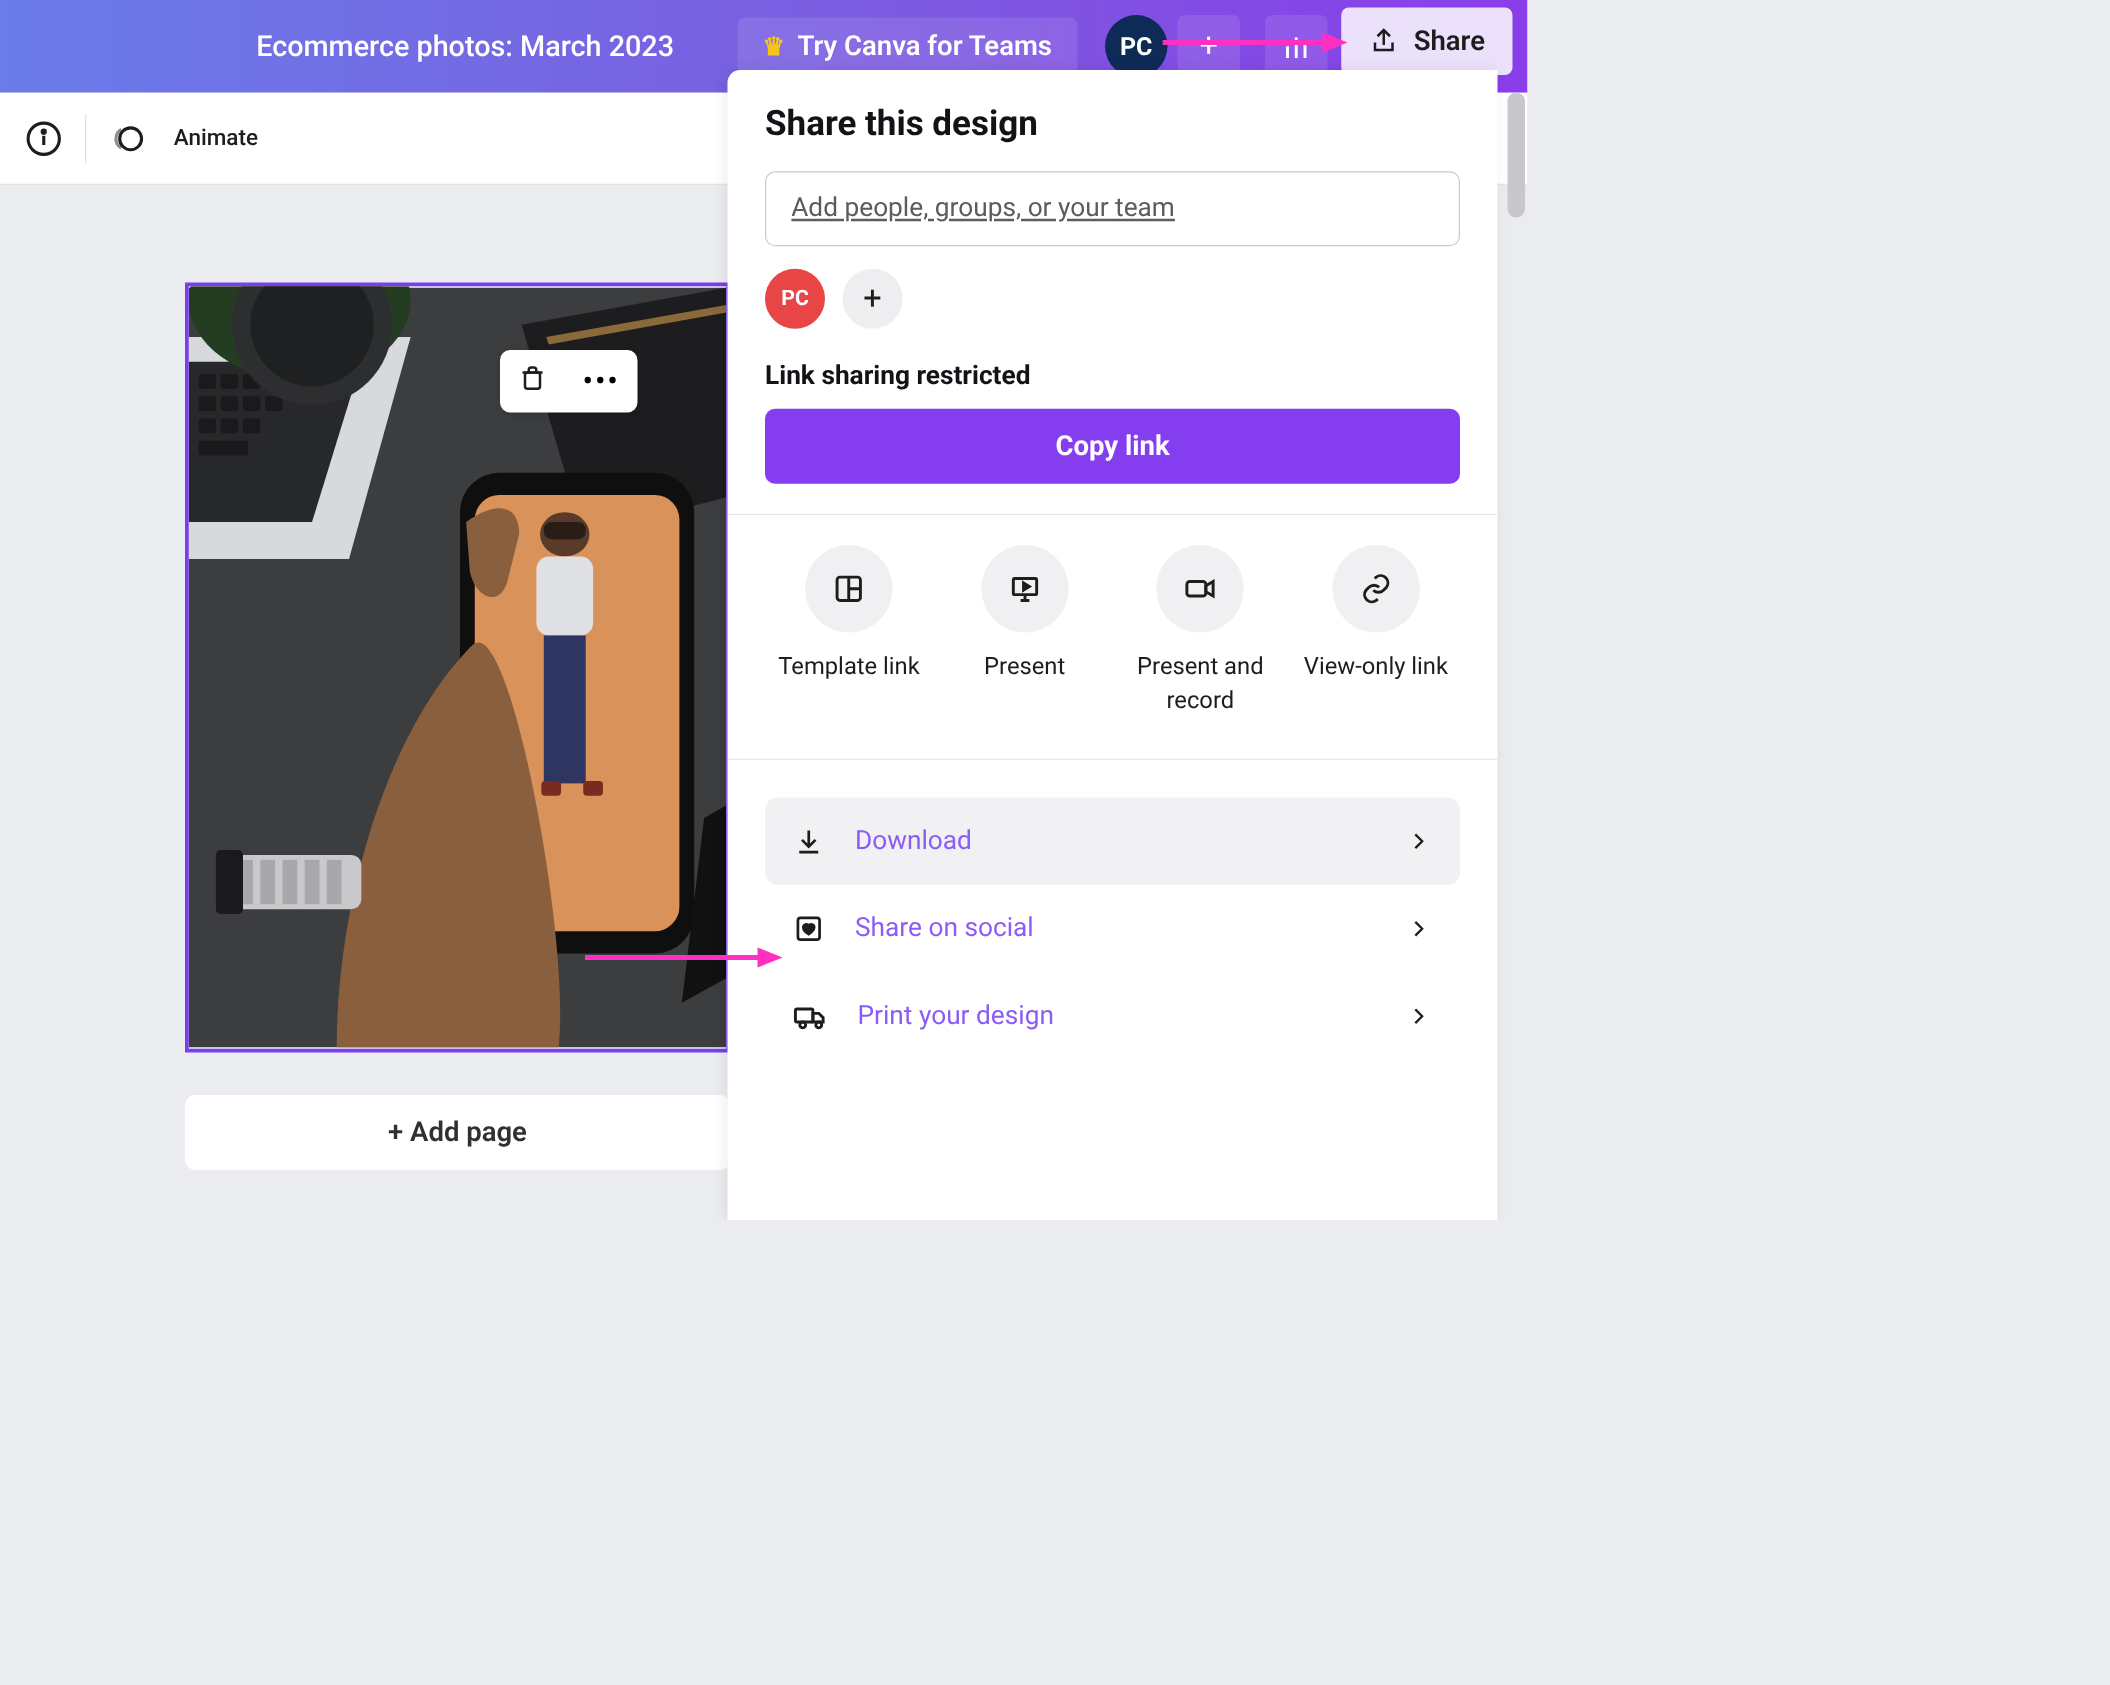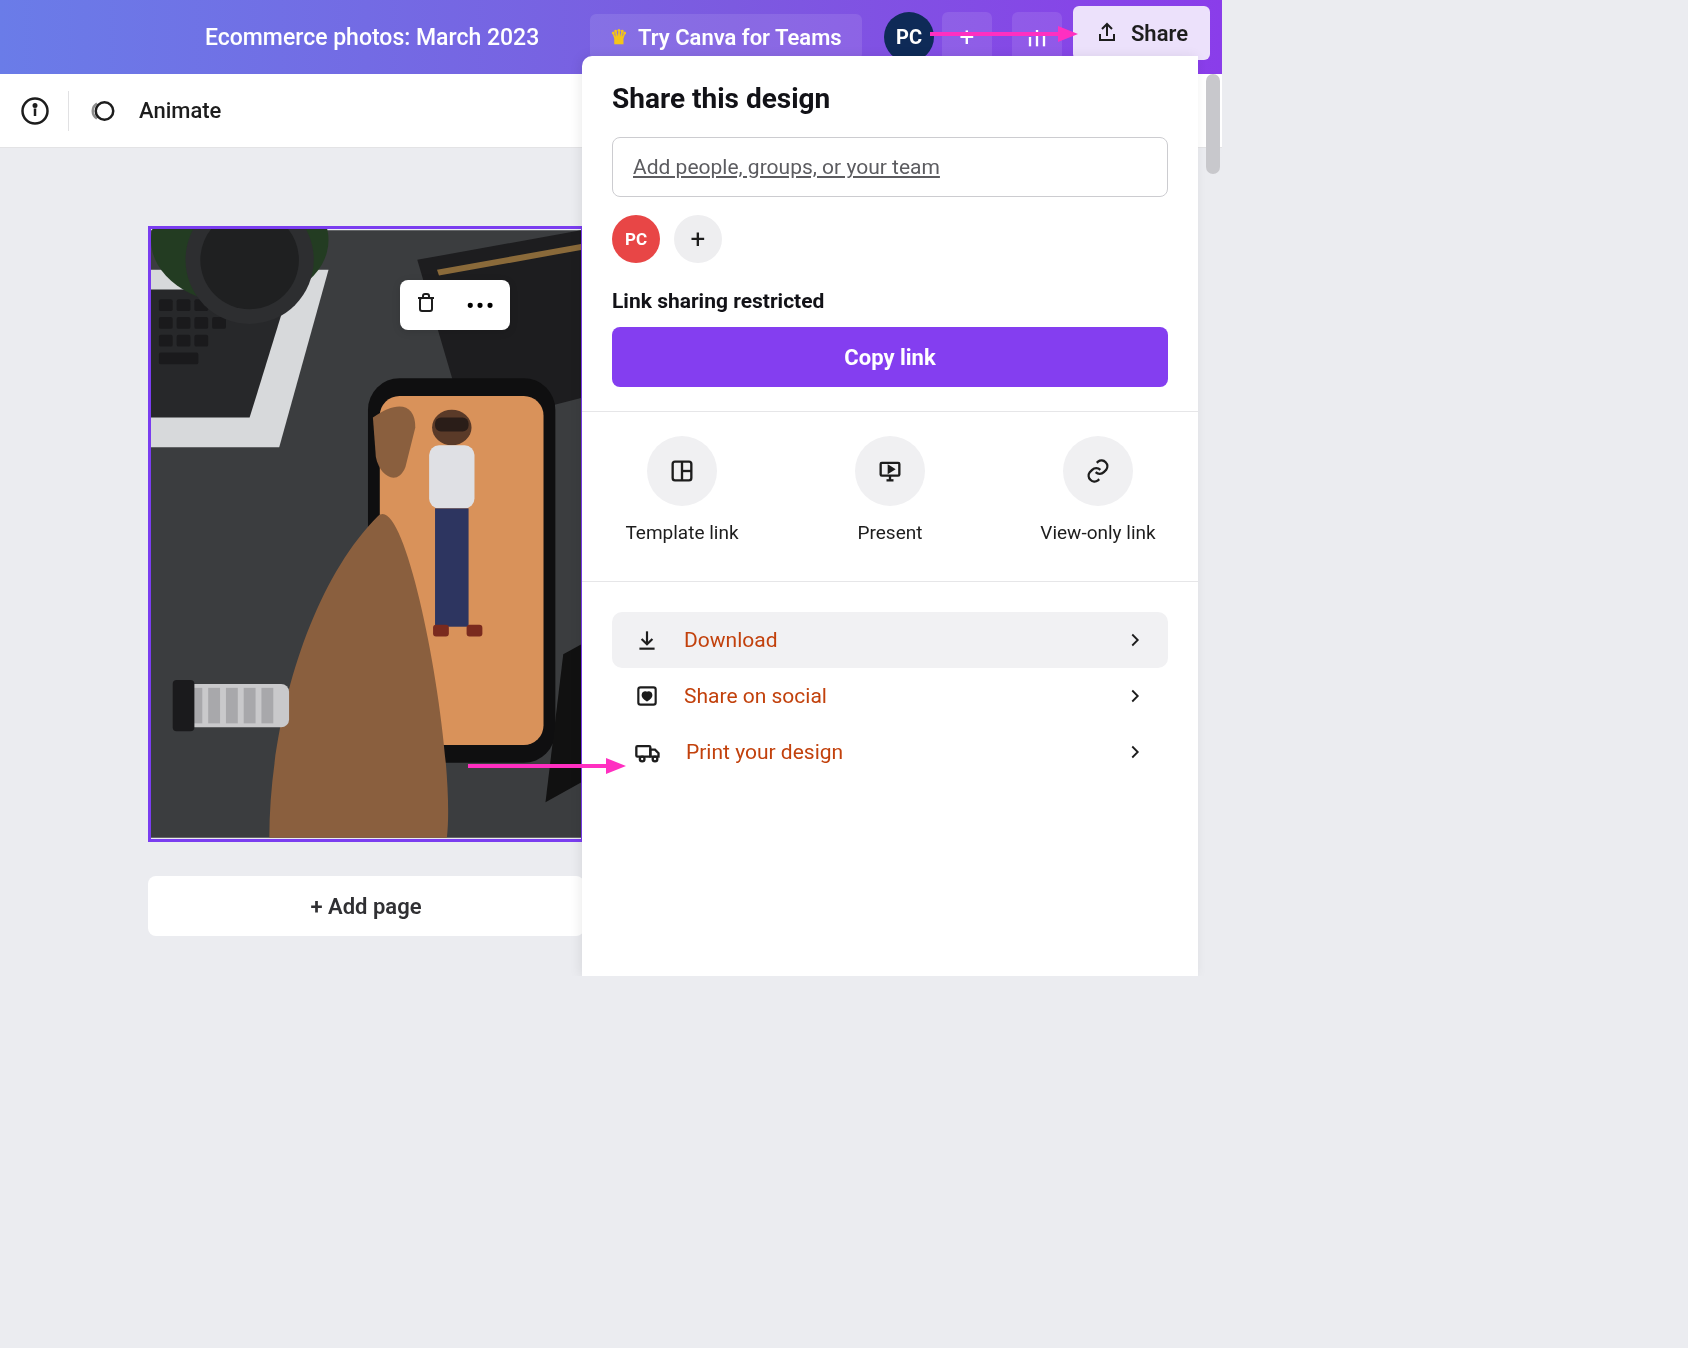--- a/index.html
+++ b/index.html
@@ -80,21 +80,21 @@
     height: 74px;
     background: #fff;
     display:flex;
     align-items:center;
     gap: 18px;
     padding-left: 20px;
     border-bottom: 1px solid #e3e3e5;
   }
   .info-icon, .anim-icon { display:flex; align-items:center; justify-content:center; }
   .divider { width:1px; height:40px; background:#e1e1e3; }
-  .animate-label { font-size:22px; font-weight:500; color:#1d1d1d; margin-left:4px; }
+  .animate-label { font-size:18px; font-weight:500; color:#1d1d1d; margin-left:4px; }
 
   
   .canvas-wrap {
     position:absolute;
     left:0; top:148px; right:0; bottom:0;
     background:#ebecf0;
   }
   .design-frame {
     position:absolute;
     left:148px; top:78px;
@@ -163,24 +163,24 @@
     color:#fff; font-size:22px; font-weight:700;
     border:none; border-radius:8px;text-align:center;
   }
   .hr { height:1px; background:#e6e6e8; margin:24px -30px 20px -30px; }
   .action-grid { display:flex; justify-content:space-between; gap:6px; padding:4px 0 10px 0;}
   .action-item { width:140px; text-align:center; }
   .action-circle { width:70px; height:70px; border-radius:50%; background:#f0f0f2; margin:0 auto 14px auto; display:flex; align-items:center; justify-content:center; }
   .action-label { font-size:19px; color:#1d1d1d; line-height:1.4; }
   .list-group { padding:0 30px; }
   .list-row {
-    height:56px; border-radius:10px;
+    height:70px; border-radius:10px;
     display:flex; align-items:center;
     padding:18px 22px; gap:24px;
-    font-size:21px; color:#c2410c;
+    font-size:21px; color:#8b5cf6;
   }
   .list-row.hl { background:#f1f1f3; }
   .row-chev { margin-left:auto; }
 
   
   .vscroll {
     position:absolute;
     right:2px; top:74px;
     width:14px; height:100px;
     background:#c8c8cc;
@@ -366,20 +366,29 @@
               <polygon points="11,8 15,10.5 11,13" fill="#1d1d1d"></polygon>
               <line x1="9" y1="20" x2="15" y2="20"></line>
               <line x1="12" y1="16" x2="12" y2="20"></line>
           </svg>
         </div>
         <div class="action-label">Present</div>
       </div>
       <div class="action-item">
         <div class="action-circle">
           <svg width="28" height="28" viewBox="0 0 24 24" fill="none" stroke="#1d1d1d" stroke-width="2">
+            <rect x="3" y="7" width="13" height="10" rx="2"></rect>
+              <path d="M16 10l5-3v10l-5-3z"></path>
+          </svg>
+        </div>
+        <div class="action-label">Present and record</div>
+      </div>
+      <div class="action-item">
+        <div class="action-circle">
+          <svg width="28" height="28" viewBox="0 0 24 24" fill="none" stroke="#1d1d1d" stroke-width="2">
             <path d="M10 13a5 5 0 007 0l2-2a5 5 0 00-7-7l-1 1"></path>
               <path d="M14 11a5 5 0 00-7 0l-2 2a5 5 0 007 7l1-1"></path>
           </svg>
         </div>
         <div class="action-label">View-only link</div>
       </div>
     </div>
 
     <div class="hr"></div>
   </div>

